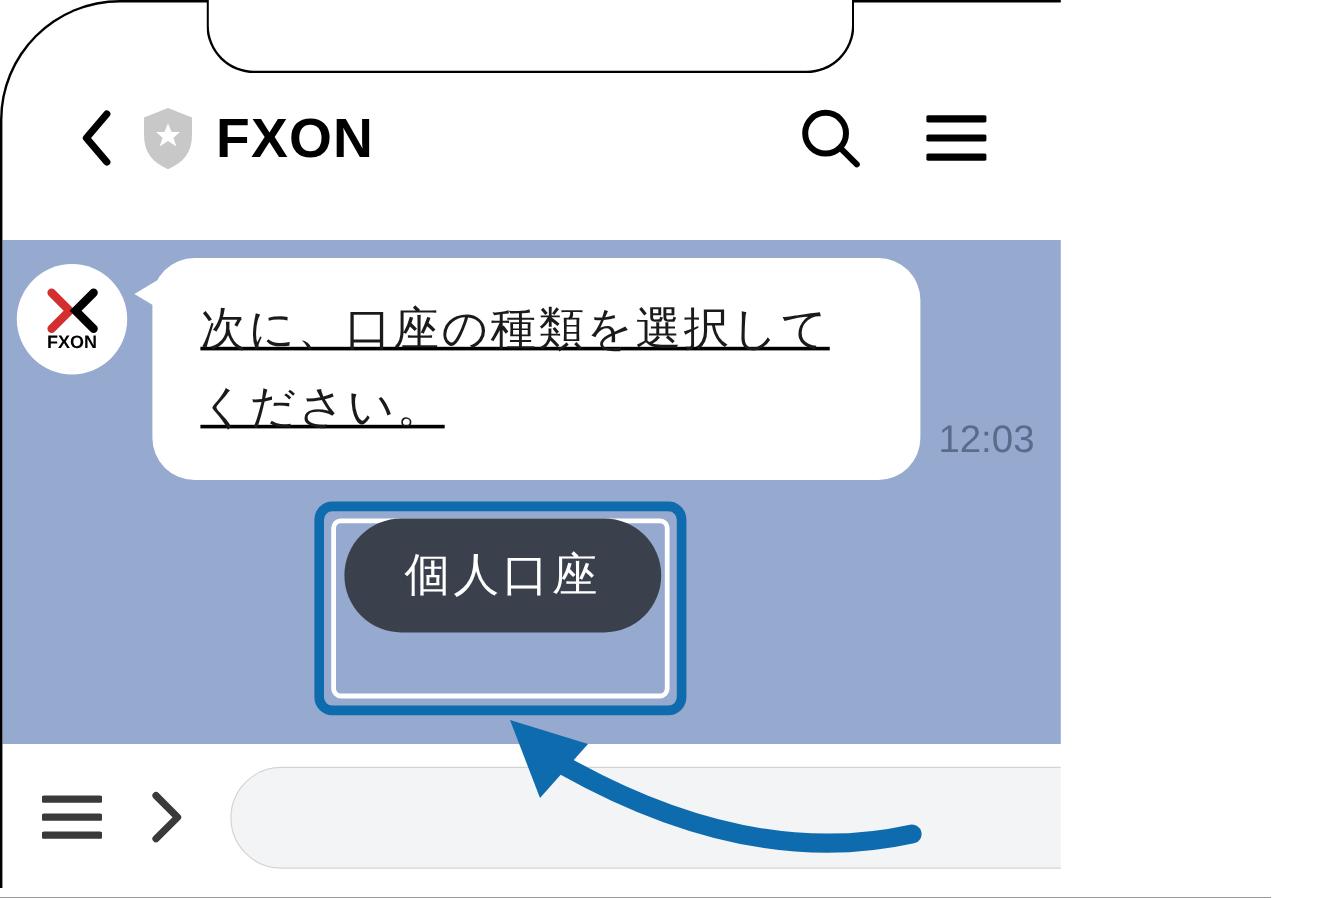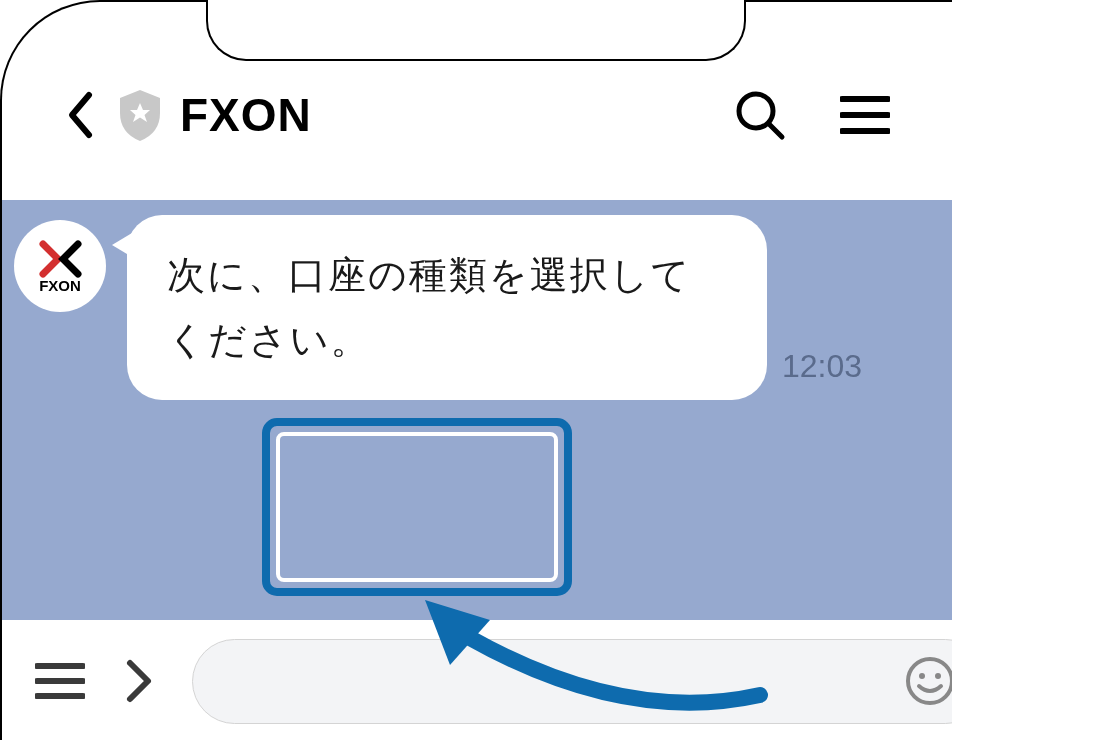--- a/index.html
+++ b/index.html
@@ -4,21 +4,21 @@
   <style>
     * { margin: 0; padding: 0; box-sizing: border-box; }
     body {
       font-family: -apple-system, BlinkMacSystemFont, "Hiragino Sans", "Hiragino Kaku Gothic ProN", sans-serif;
       background: #fff;
       width: 1100px;
       height: 748px;
       position: relative;
     }
     .phone-frame {
-      width: 952px;
+      width: 884px;
       height: 748px;
       position: relative;
       overflow: hidden;
     }
     .notch {
       position: absolute;
       top: -1px;
       left: 50%;
       transform: translateX(-50%);
       width: 540px;
@@ -118,20 +118,21 @@
       gap: 0;
     }
     .message-bubble {
       position: absolute;
       top: 15px;
       left: 125px;
       background: white;
       border-radius: 35px;
       padding: 28px 40px;
       max-width: 640px;
+      text-decoration: underline;
     }
     .message-text {
       font-size: 38px;
       color: #1a1a1a;
       line-height: 1.7;
       letter-spacing: 2px;
     }
     .bubble-tail {
       position: absolute;
       top: 30px;
@@ -291,20 +292,21 @@
     </div>
     <div class="bubble-tail"></div>
     <div class="message-bubble">
       <div class="message-text">次に、口座の種類を選択してください。</div>
     </div>
     <div class="timestamp">12:03</div>
 
     <div class="highlight-box"></div>
 
     <div class="option-buttons">
+      <button class="option-btn">個人口座</button>
     </div>
   </div>
 
   <div class="input-bar">
     <div class="input-menu">
       <svg width="50" height="38" viewBox="0 0 50 38">
         <line x1="2" y1="4" x2="48" y2="4" stroke="#3a3a3a" stroke-width="6" stroke-linecap="round"></line>
         <line x1="2" y1="19" x2="48" y2="19" stroke="#3a3a3a" stroke-width="6" stroke-linecap="round"></line>
         <line x1="2" y1="34" x2="48" y2="34" stroke="#3a3a3a" stroke-width="6" stroke-linecap="round"></line>
       </svg>

